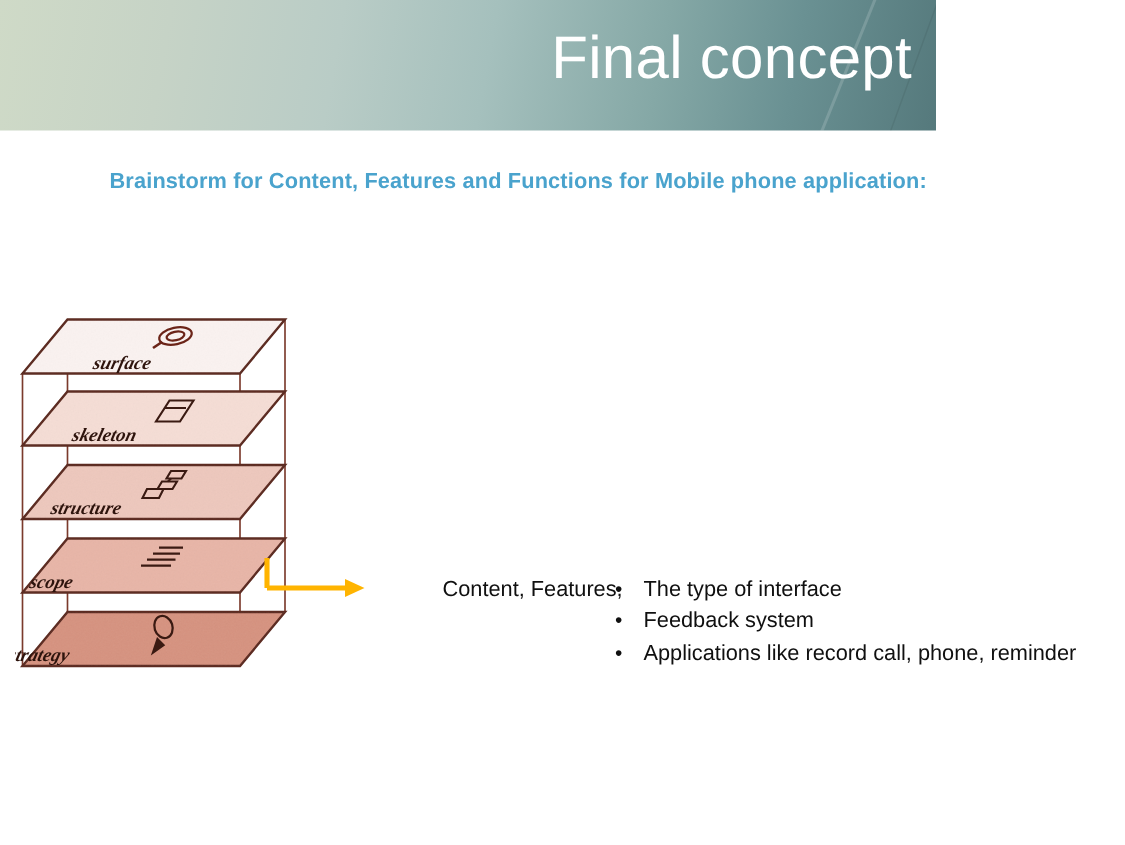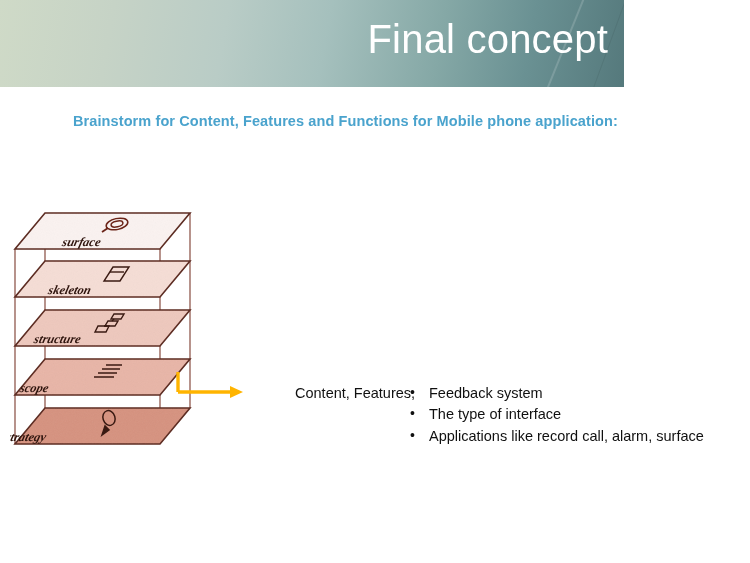--- a/index.html
+++ b/index.html
@@ -224,16 +224,16 @@
     </g>
     <polygon points="62,18 75,24 62,30" fill="#ffb400"></polygon>
   </svg>
 </div>
 
 <div class="callout-label">
   <div>Content, Features,</div>
 </div>
 
 <ul class="bullet-list">
+  <li>The type of interface</li>
   <li>Feedback system</li>
-  <li>The type of interface</li>
-  <li>Applications like record call, alarm, surface</li>
+  <li>Applications like record call, phone, reminder</li>
 </ul>
 
 </body></html>

